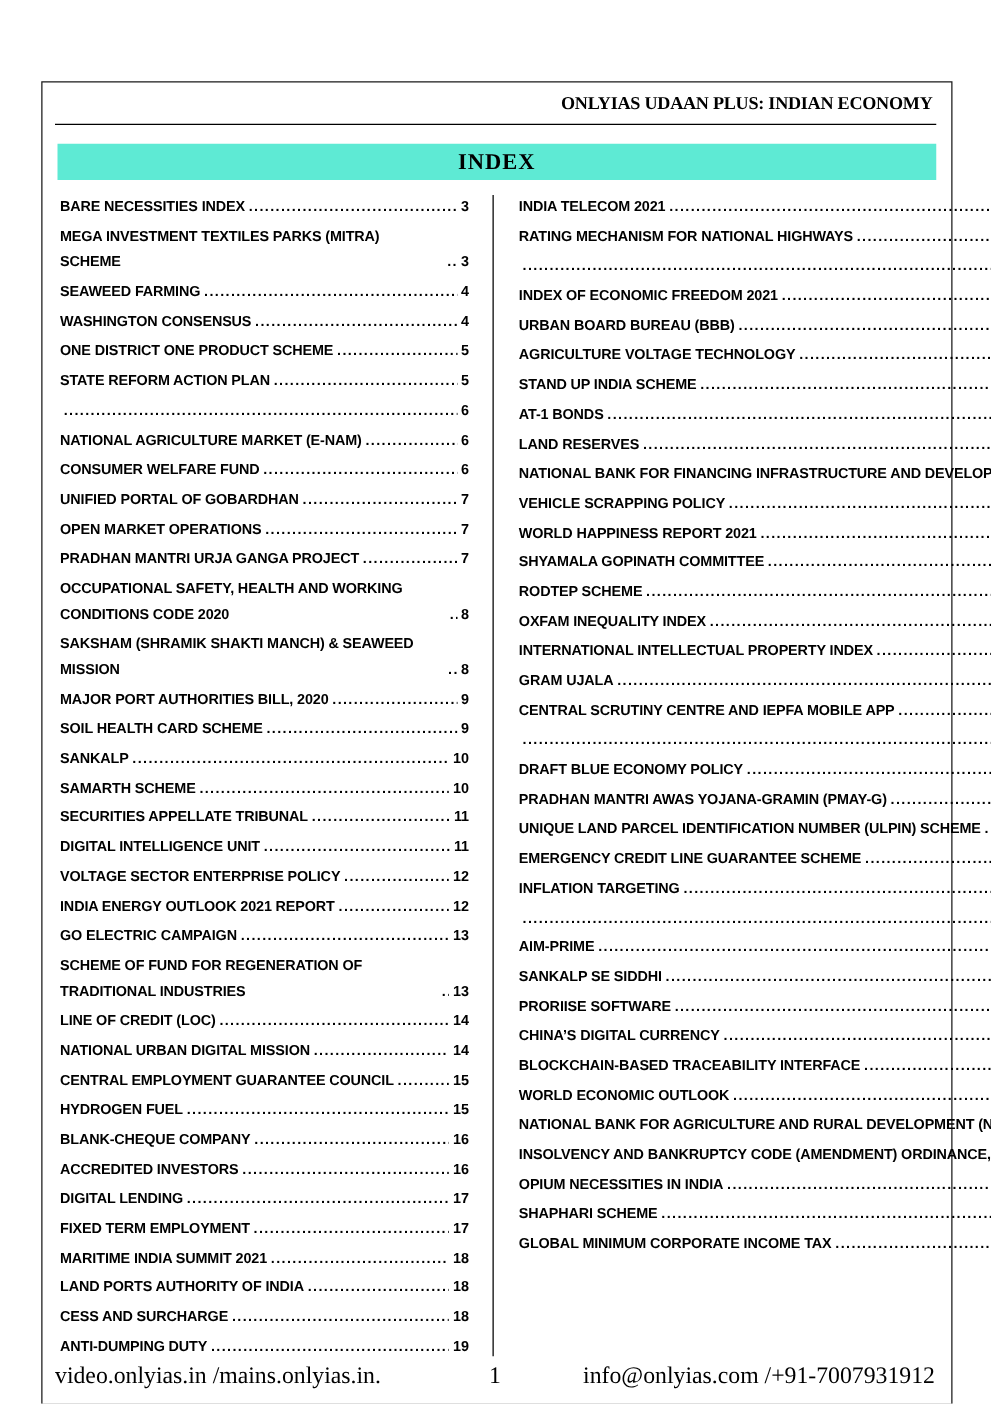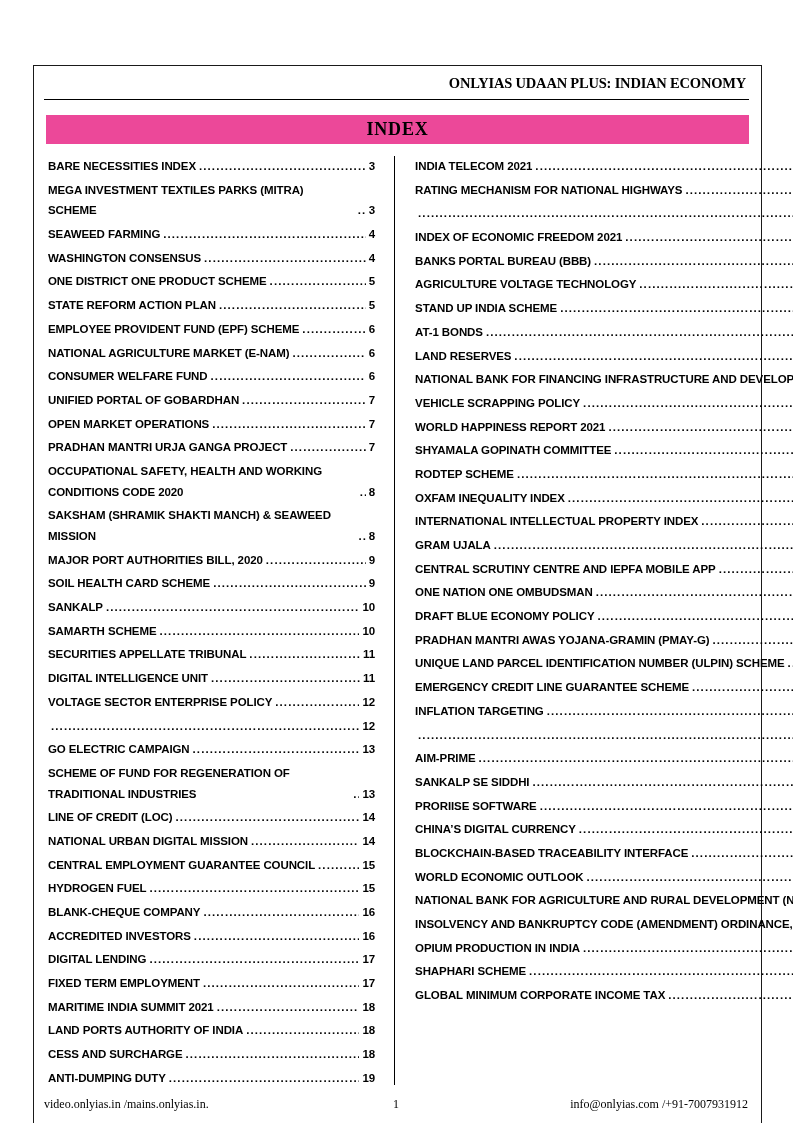--- a/index.html
+++ b/index.html
@@ -64,38 +64,38 @@
   .toc-leader::after{
     content:"....................................................................................................................";
     letter-spacing:1.1px;
   }
   .toc-page{
     flex:0 0 auto;line-height:1.8;
   }
   .footer{
     position:absolute;left:10px;right:13px;bottom:11px;
     font-family:"Liberation Serif",serif;
-    font-size:12px;color:#000;
+    font-size:19px;color:#000;
     display:flex;justify-content:space-between;align-items:baseline;
   }
   .footer-center{
     position:absolute;left:50%;transform:translateX(-50%);
   }
 </style>
 </head>
 <body>
 
 <div class="page">
   <div class="sheet">
 
     <div class="header-title">ONLYIAS UDAAN PLUS: INDIAN ECONOMY</div>
 
     <div class="header-rule"></div>
 
-    <div class="banner" style="background: #ec4899;">
+    <div class="banner" style="background: #5eead4;">
       <span class="banner-text">INDEX</span>
     </div>
 
     <div class="columns">
       <div class="col col-left" id="toc-col-left">
   <div class="toc-row">
     <span class="toc-title">BARE NECESSITIES INDEX</span>
     <span class="toc-leader"></span>
     <span class="toc-page">3</span>
   </div>
@@ -124,21 +124,20 @@
     <span class="toc-page">5</span>
   </div>
 
   <div class="toc-row">
     <span class="toc-title">STATE REFORM ACTION PLAN</span>
     <span class="toc-leader"></span>
     <span class="toc-page">5</span>
   </div>
 
   <div class="toc-row">
-    <span class="toc-title">EMPLOYEE PROVIDENT FUND (EPF) SCHEME</span>
     <span class="toc-leader"></span>
     <span class="toc-page">6</span>
   </div>
 
   <div class="toc-row">
     <span class="toc-title">NATIONAL AGRICULTURE MARKET (E-NAM)</span>
     <span class="toc-leader"></span>
     <span class="toc-page">6</span>
   </div>
 
@@ -214,20 +213,21 @@
     <span class="toc-page">11</span>
   </div>
 
   <div class="toc-row">
     <span class="toc-title">VOLTAGE SECTOR ENTERPRISE POLICY</span>
     <span class="toc-leader"></span>
     <span class="toc-page">12</span>
   </div>
 
   <div class="toc-row">
+    <span class="toc-title">INDIA ENERGY OUTLOOK 2021 REPORT</span>
     <span class="toc-leader"></span>
     <span class="toc-page">12</span>
   </div>
 
   <div class="toc-row">
     <span class="toc-title">GO ELECTRIC CAMPAIGN</span>
     <span class="toc-leader"></span>
     <span class="toc-page">13</span>
   </div>
 
@@ -327,21 +327,21 @@
 
   </div>
 
   <div class="toc-row">
     <span class="toc-title">INDEX OF ECONOMIC FREEDOM 2021</span>
     <span class="toc-leader"></span>
 
   </div>
 
   <div class="toc-row">
-    <span class="toc-title">BANKS PORTAL BUREAU (BBB)</span>
+    <span class="toc-title">URBAN BOARD BUREAU (BBB)</span>
     <span class="toc-leader"></span>
 
   </div>
 
   <div class="toc-row">
     <span class="toc-title">AGRICULTURE VOLTAGE TECHNOLOGY</span>
     <span class="toc-leader"></span>
 
   </div>
 
@@ -410,21 +410,20 @@
 
   </div>
 
   <div class="toc-row">
     <span class="toc-title">CENTRAL SCRUTINY CENTRE AND IEPFA MOBILE APP</span>
     <span class="toc-leader"></span>
 
   </div>
 
   <div class="toc-row">
-    <span class="toc-title">ONE NATION ONE OMBUDSMAN</span>
     <span class="toc-leader"></span>
 
   </div>
 
   <div class="toc-row">
     <span class="toc-title">DRAFT BLUE ECONOMY POLICY</span>
     <span class="toc-leader"></span>
 
   </div>
 
@@ -497,21 +496,21 @@
     <span class="toc-title">NATIONAL BANK FOR AGRICULTURE AND RURAL DEVELOPMENT (NABARD)</span>
 
   </div>
 
   <div class="toc-row">
     <span class="toc-title">INSOLVENCY AND BANKRUPTCY CODE (AMENDMENT) ORDINANCE, 2021</span>
 
   </div>
 
   <div class="toc-row">
-    <span class="toc-title">OPIUM PRODUCTION IN INDIA</span>
+    <span class="toc-title">OPIUM NECESSITIES IN INDIA</span>
     <span class="toc-leader"></span>
 
   </div>
 
   <div class="toc-row">
     <span class="toc-title">SHAPHARI SCHEME</span>
     <span class="toc-leader"></span>
 
   </div>
 

